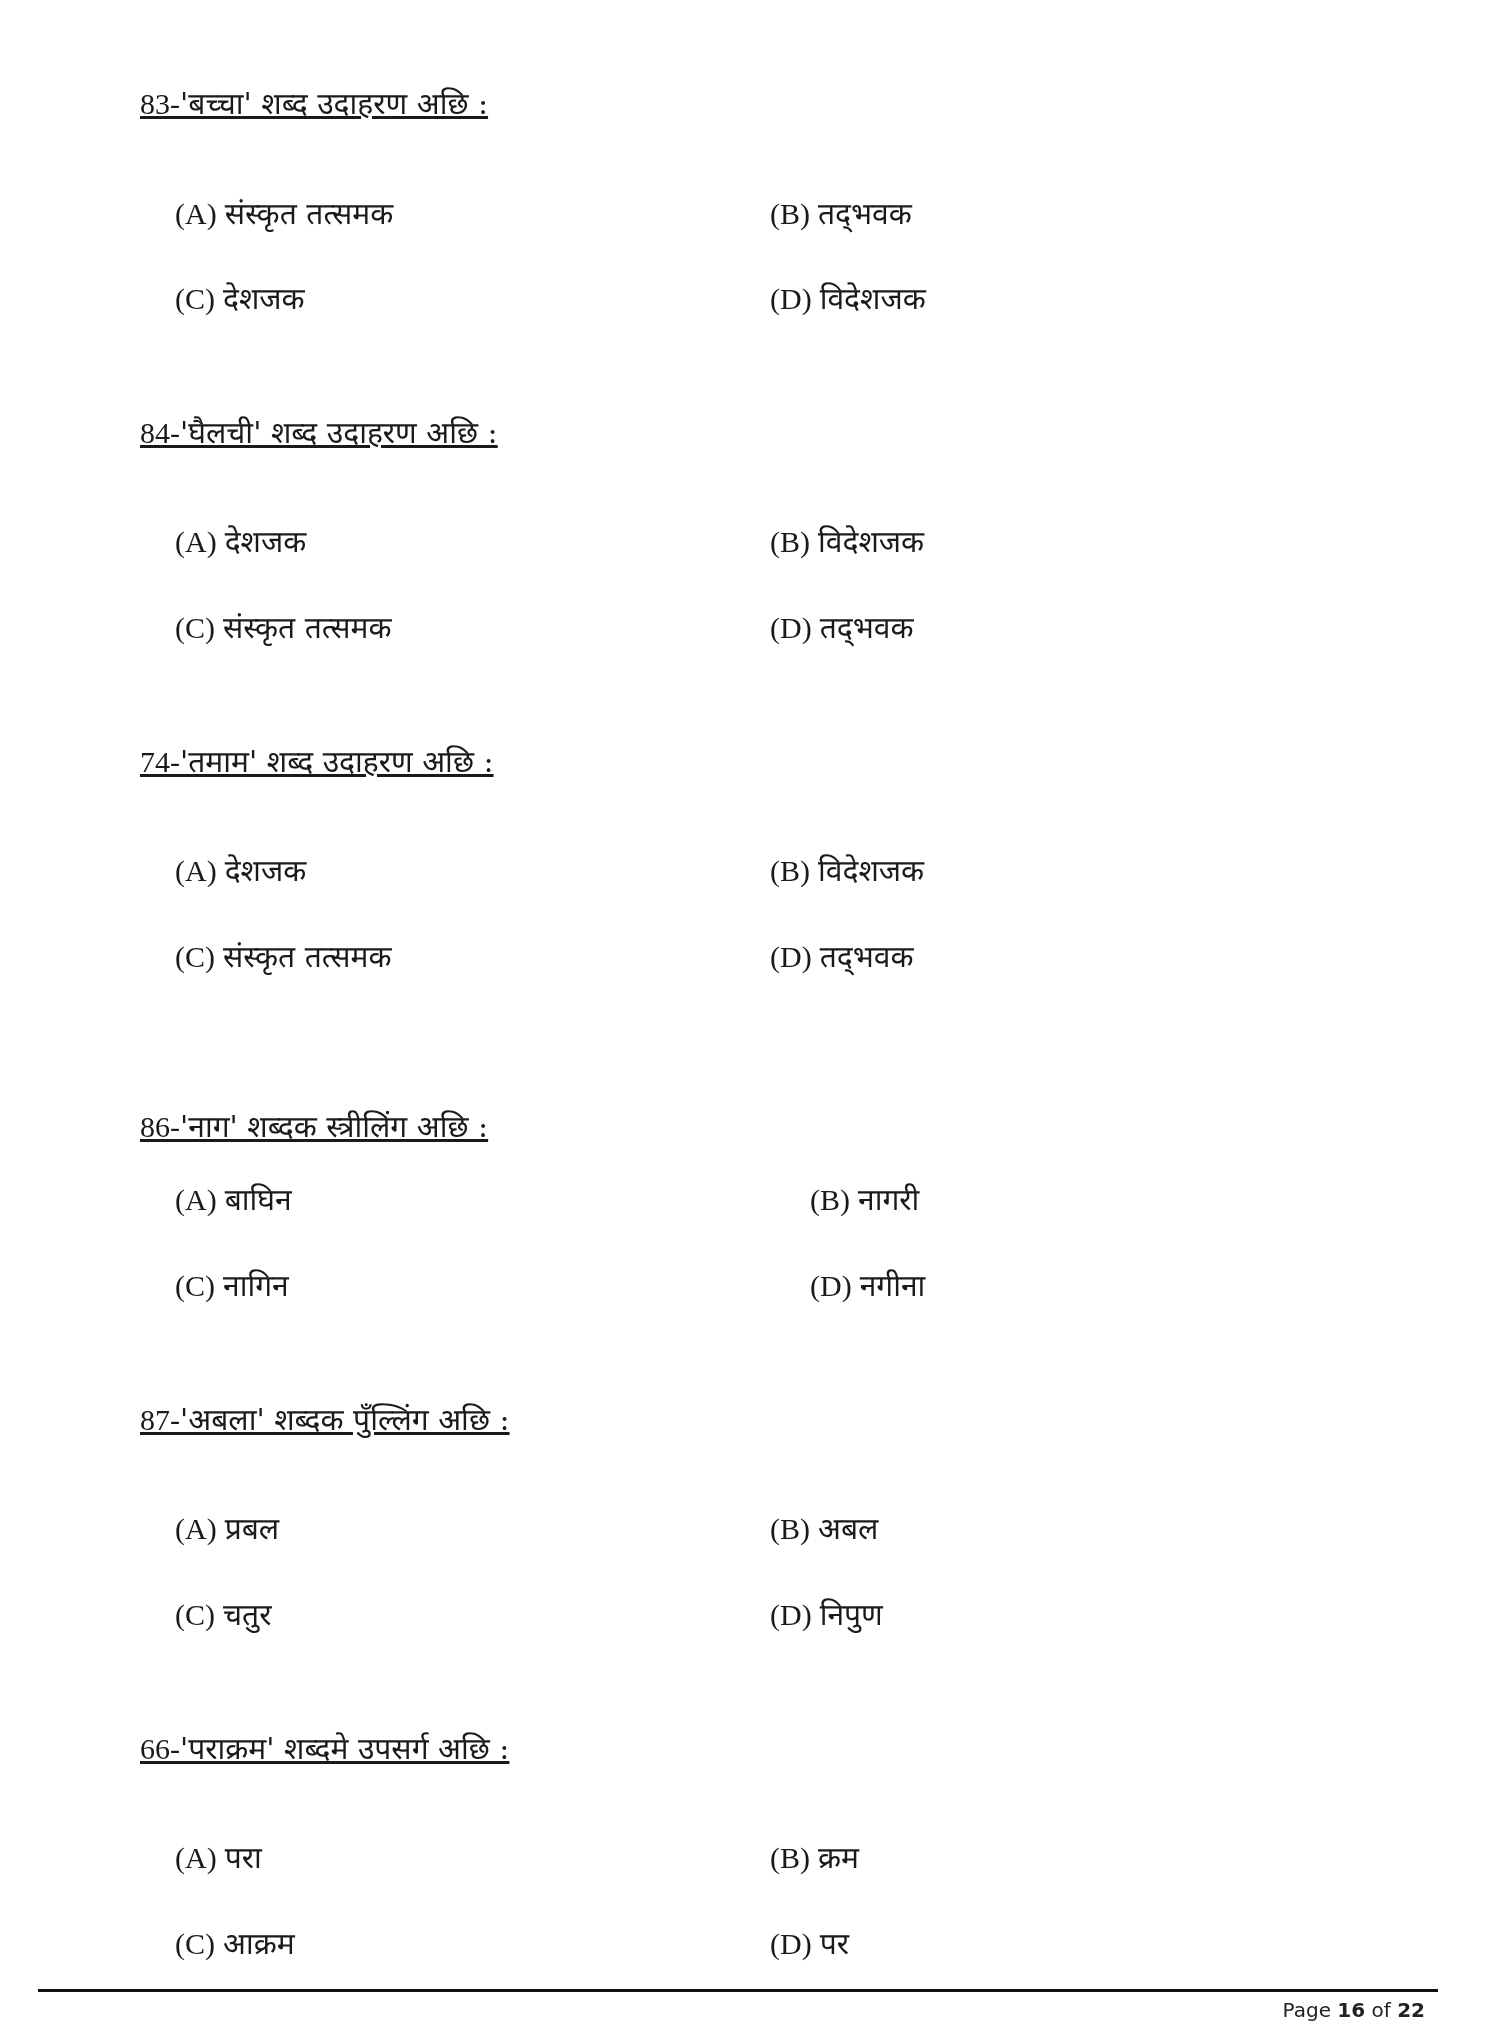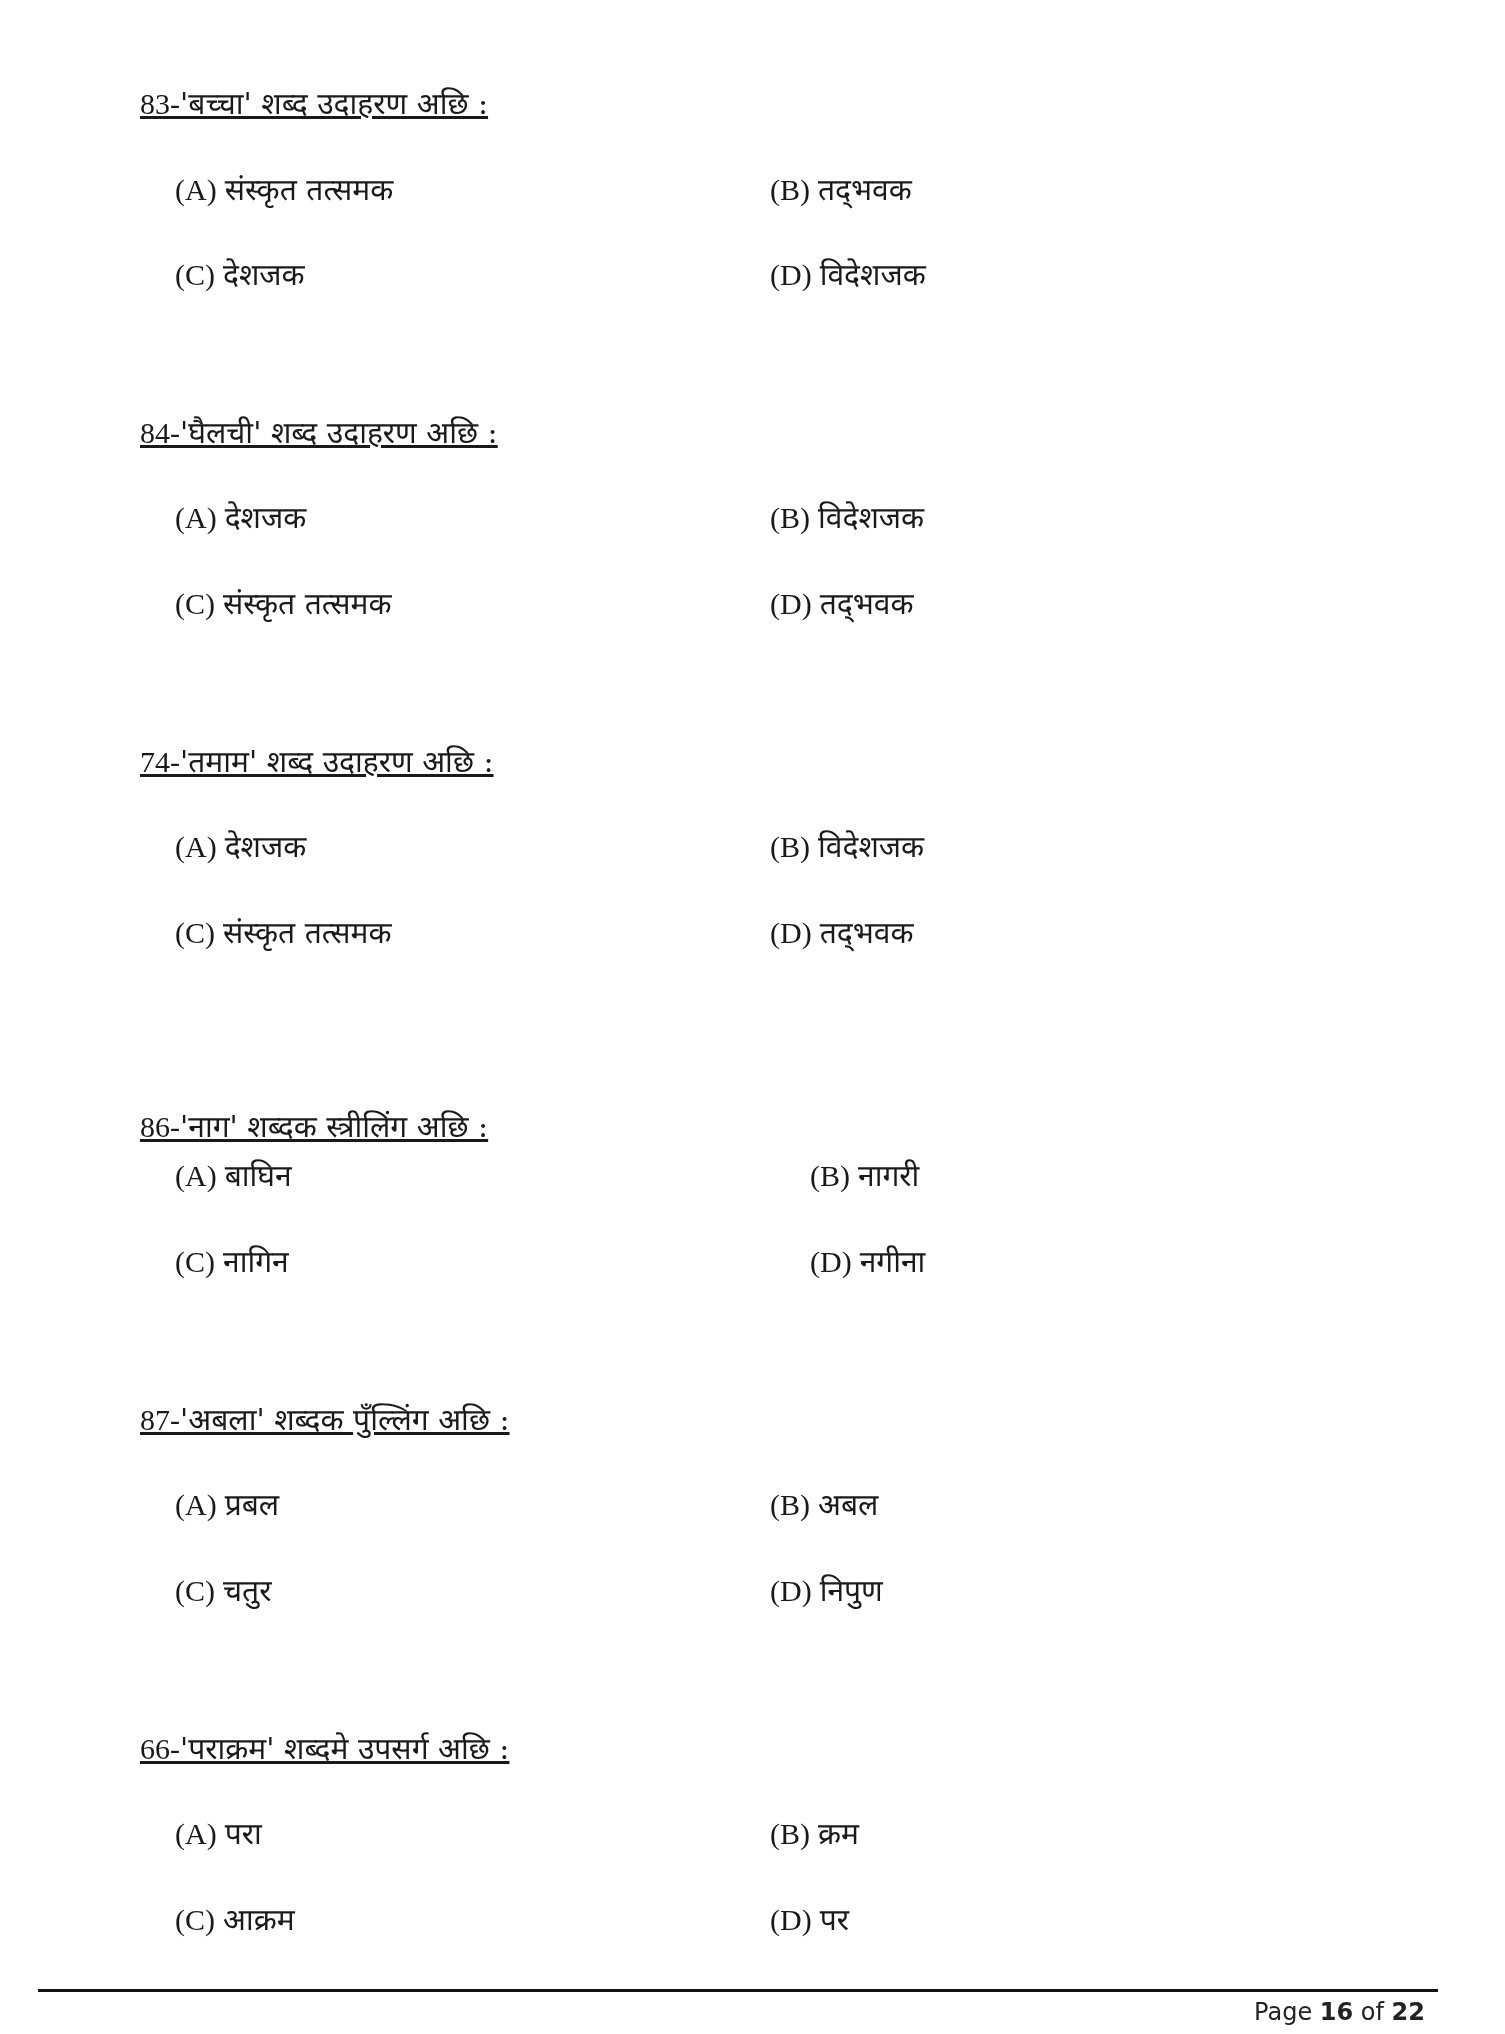--- a/index.html
+++ b/index.html
@@ -1,24 +1,24 @@
 <!DOCTYPE html>
 <html><head>
   <meta charset="utf-8">
   <style>
     html, body { margin: 0; padding: 0; background: #ffffff; }
     body { width: 1505px; height: 2034px; position: relative; overflow: hidden;
            font-family: "DejaVu Serif", "Liberation Serif", serif; color: #1a1a1a; }
     .q { position: absolute; left: 140px; font-size: 30px; line-height: 40px; white-space: nowrap; text-decoration: underline; }
-    .opt { position: absolute; font-size: 30px; line-height: 40px; white-space: nowrap; }
+    .opt { position: absolute; font-size: 30px; line-height: 40px; white-space: nowrap; margin-top: 24px; }
     .opt .lbl { font-family: "Liberation Serif", "DejaVu Serif", serif; margin-right: 8px; }
     .q .num { font-family: "Liberation Serif", "DejaVu Serif", serif; }
     .rule { position: absolute; left: 38px; top: 1989px; width: 1400px; height: 3px; background: #111; }
     .footer { position: absolute; right: 80px; top: 1998px; font-family: "DejaVu Sans", "Liberation Sans", sans-serif;
-              font-size: 24px; color: #222; }
+              font-size: 20px; color: #222; }
     .footer b { font-weight: bold; }
   </style>
 </head>
 <body>
 
 <div class="q" style="top:84px">
   <span class="num">83-</span><span>'बच्चा' शब्द उदाहरण अछि :</span>
 </div>
 <div class="opt" style="left:175px; top:170px"><span class="lbl">(A)</span><span>संस्कृत तत्समक</span></div>
 <div class="opt" style="left:770px; top:170px"><span class="lbl">(B)</span><span>तद्‌भवक</span></div>

